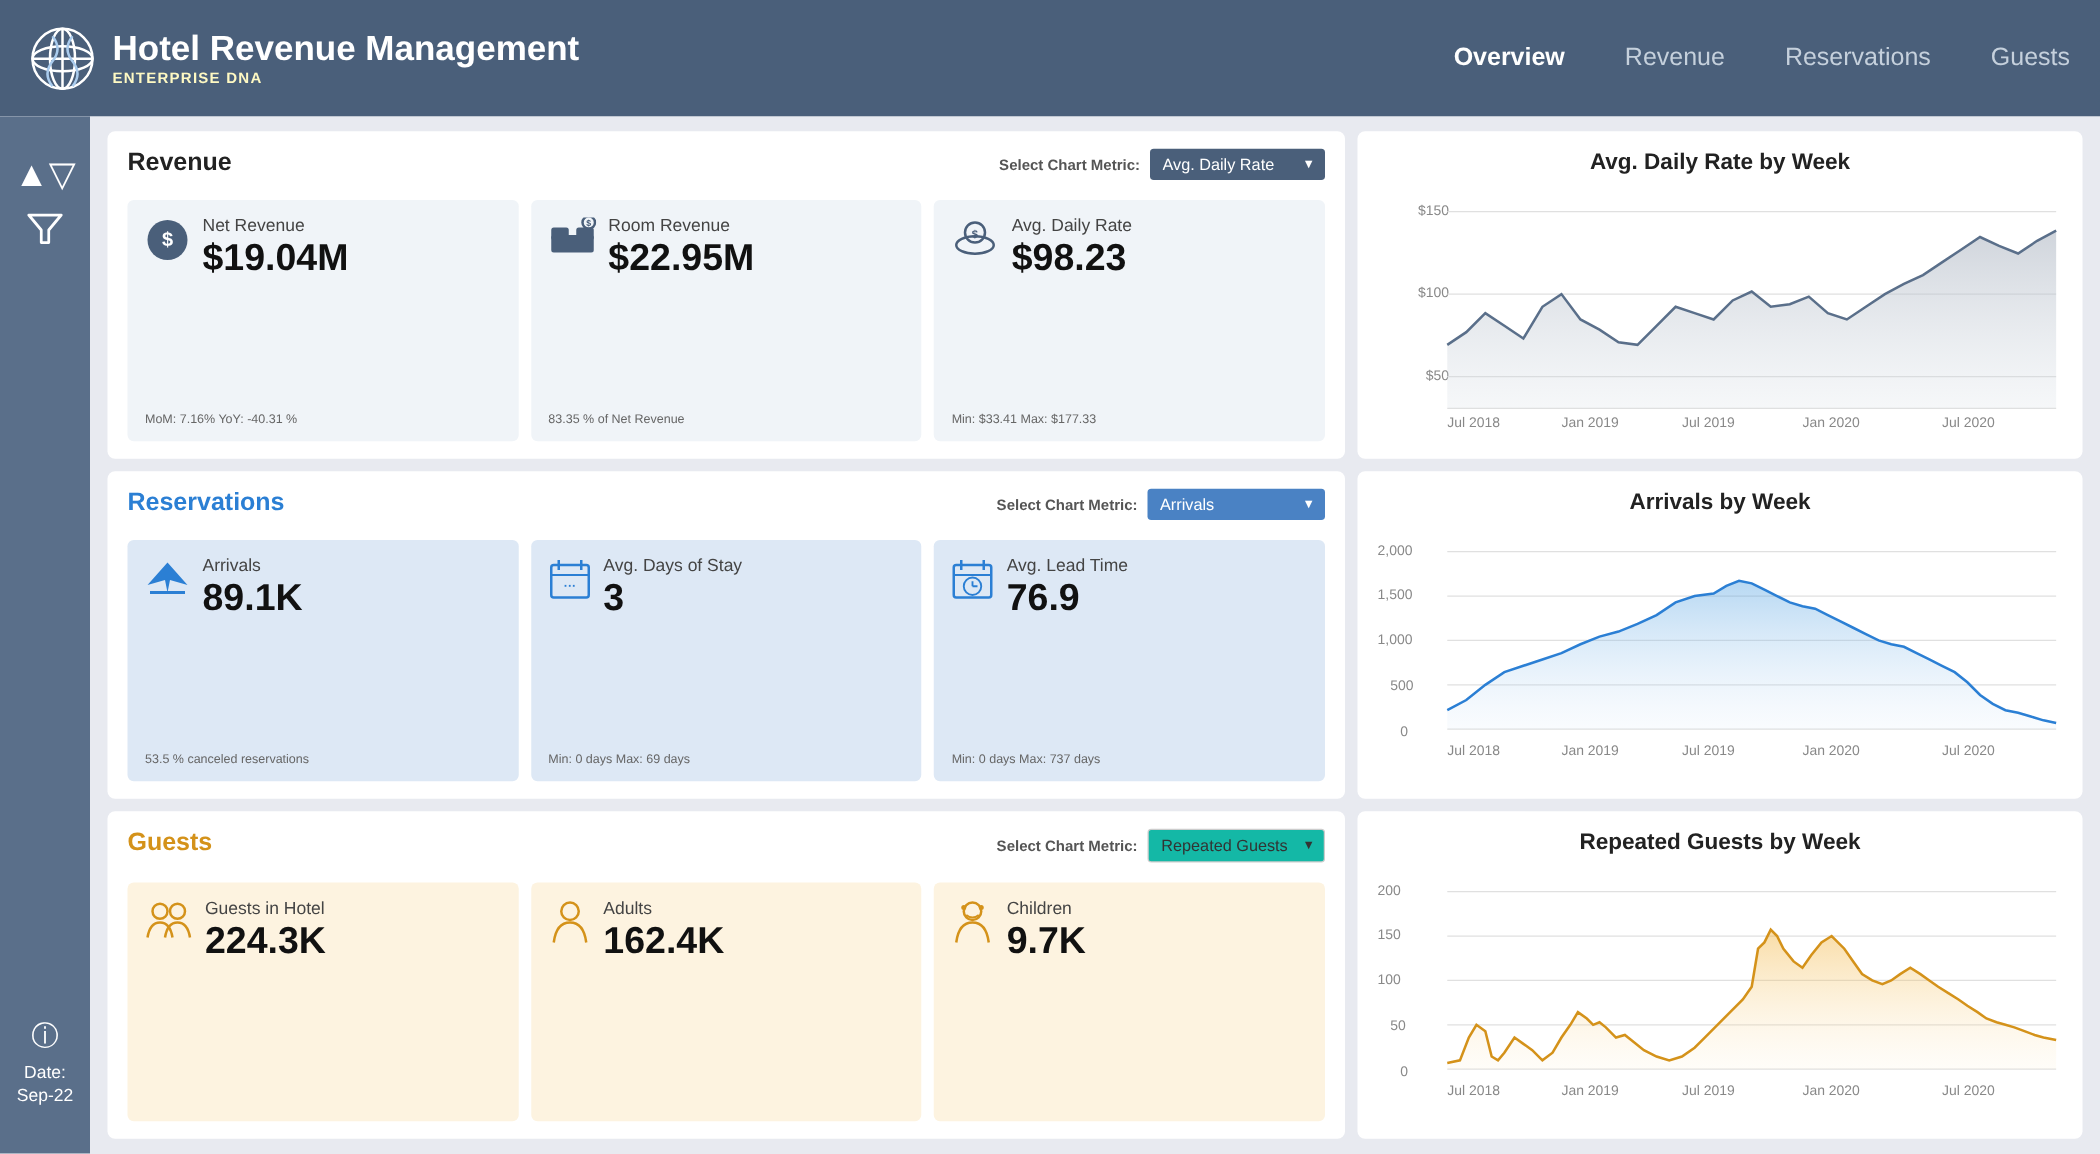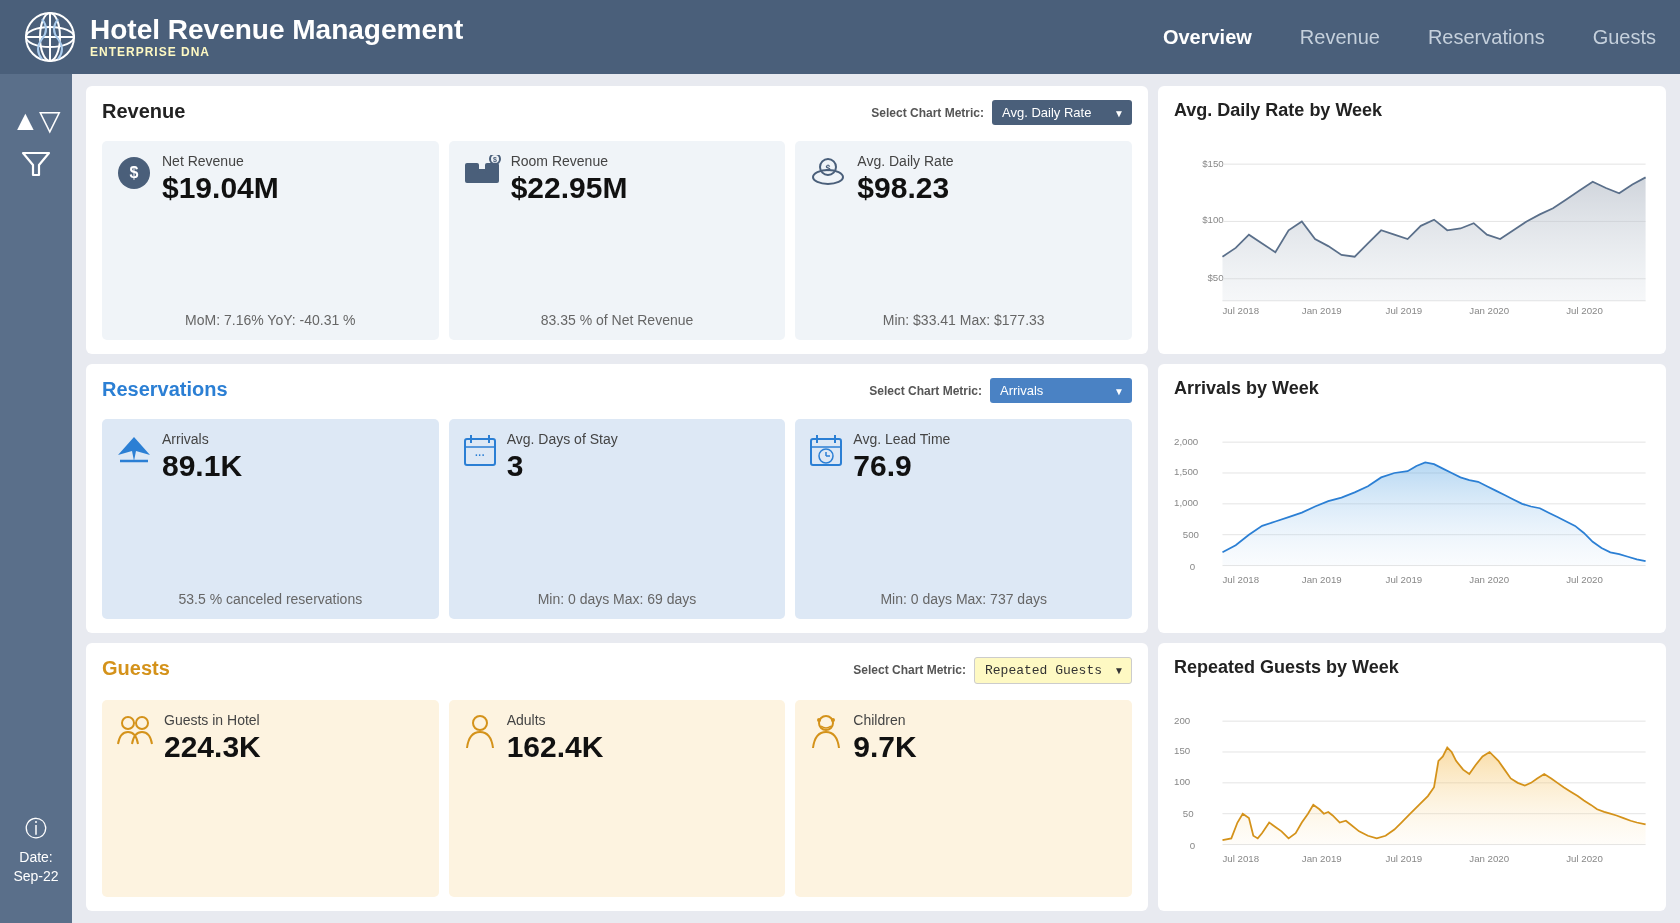--- a/index.html
+++ b/index.html
@@ -1,19 +1,19 @@
 <!DOCTYPE html>
 <html><head>
   <meta charset="utf-8">
   <style>
     * { box-sizing: border-box; margin: 0; padding: 0; }
     body { font-family: 'Segoe UI', Arial, sans-serif; background: #e8eaf0; width: 1680px; height: 923px; overflow: hidden; display: flex; flex-direction: column; }
 
     
-    .header { background: #4a5f7a; height: 74px; display: flex; align-items: center; padding: 0 24px; flex-shrink: 0; }
+    .header { background: #4a5f7a; height: 93px; display: flex; align-items: center; padding: 0 24px; flex-shrink: 0; }
     .logo-area { display: flex; align-items: center; gap: 14px; margin-right: 40px; }
     .logo-icon { width: 52px; height: 52px; }
     .app-title h1 { color: white; font-size: 28px; font-weight: 700; line-height: 1.1; }
     .app-title .subtitle { color: #c5d0dc; font-size: 12px; letter-spacing: 1px; }
     .app-title .subtitle span { color: #fef9c3; font-weight: 700; }
     .nav { display: flex; gap: 48px; margin-left: auto; align-items: center; }
     .nav-item { color: #c5d0dc; font-size: 20px; font-weight: 400; cursor: pointer; padding: 4px 0; }
     .nav-item.active { color: white; font-weight: 700; }
 
     
@@ -24,48 +24,48 @@
     .sidebar-filter { color: white; font-size: 28px; margin-top: 10px; cursor: pointer; }
     .sidebar-info { color: white; font-size: 22px; margin-top: auto; margin-bottom: 8px; cursor: pointer; }
     .sidebar-date { color: white; font-size: 14px; text-align: center; margin-bottom: 16px; line-height: 1.4; }
 
     
     .content { flex: 1; padding: 12px 14px; display: flex; flex-direction: column; gap: 10px; overflow: hidden; }
 
     
     .section-row { display: flex; gap: 10px; flex: 1; min-height: 0; }
     .section-left { background: white; border-radius: 6px; padding: 14px 16px; flex: 1; display: flex; flex-direction: column; }
-    .section-right { background: white; border-radius: 6px; padding: 14px 16px; width: 508px; flex-shrink: 0; display: flex; flex-direction: column; }
+    .section-right { background: white; border-radius: 6px; padding: 14px 16px; width: 580px; flex-shrink: 0; display: flex; flex-direction: column; text-align: center; }
 
     .section-title { font-size: 20px; font-weight: 700; margin-bottom: 10px; color: #222; }
     .section-title.blue { color: #2b7fd4; }
     .section-title.gold { color: #d4921a; }
 
     
     .metric-selector-row { display: flex; align-items: center; justify-content: flex-end; gap: 8px; margin-bottom: 8px; }
     .metric-label { font-size: 12px; color: #555; font-weight: 600; }
     .metric-dropdown { background: #4a5f7a; color: white; border: none; border-radius: 3px; padding: 5px 28px 5px 10px; font-size: 13px; cursor: pointer; appearance: none; position: relative; min-width: 140px; }
     .metric-dropdown-wrap { position: relative; display: inline-block; }
     .metric-dropdown-wrap::after { content: '▼'; position: absolute; right: 8px; top: 50%; transform: translateY(-50%); color: white; font-size: 10px; pointer-events: none; }
     .metric-dropdown.blue-bg { background: #4a82c4; }
-    .metric-dropdown.gold-bg { background: #fef9c3; color: #333; border: 1px solid #ccc; font-family: Liberation Mono, monospace; }
+    .metric-dropdown.gold-bg { background: #14b8a6; color: #333; border: 1px solid #ccc; }
     .metric-dropdown-wrap.gold::after { color: #333; }
 
     
     .kpi-row { display: flex; gap: 10px; flex: 1; }
     .kpi-card { background: #f0f4f8; border-radius: 5px; padding: 12px 14px; flex: 1; display: flex; flex-direction: column; justify-content: space-between; }
     .kpi-card.blue-bg { background: #dde8f5; }
     .kpi-card.gold-bg { background: #fdf3e0; }
     .kpi-top { display: flex; align-items: flex-start; gap: 10px; }
     .kpi-icon { font-size: 28px; color: #4a5f7a; flex-shrink: 0; margin-top: 2px; }
     .kpi-icon.blue { color: #2b7fd4; }
     .kpi-icon.gold { color: #d4921a; }
     .kpi-label { font-size: 14px; color: #444; font-weight: 500; }
     .kpi-value { font-size: 30px; font-weight: 700; color: #111; line-height: 1.1; margin-top: 2px; }
-    .kpi-sub { font-size: 14px; color: #666; margin-top: 6px; text-align: center; }
+    .kpi-sub { font-size: 10px; color: #666; margin-top: 6px; }
 
     
     .chart-title { font-size: 18px; font-weight: 700; color: #222; margin-bottom: 8px; }
     .chart-container { flex: 1; position: relative; min-height: 0; }
 
     
     .chart-axis-label { font-size: 11px; fill: #888; }
   </style>
 </head>
 <body>

